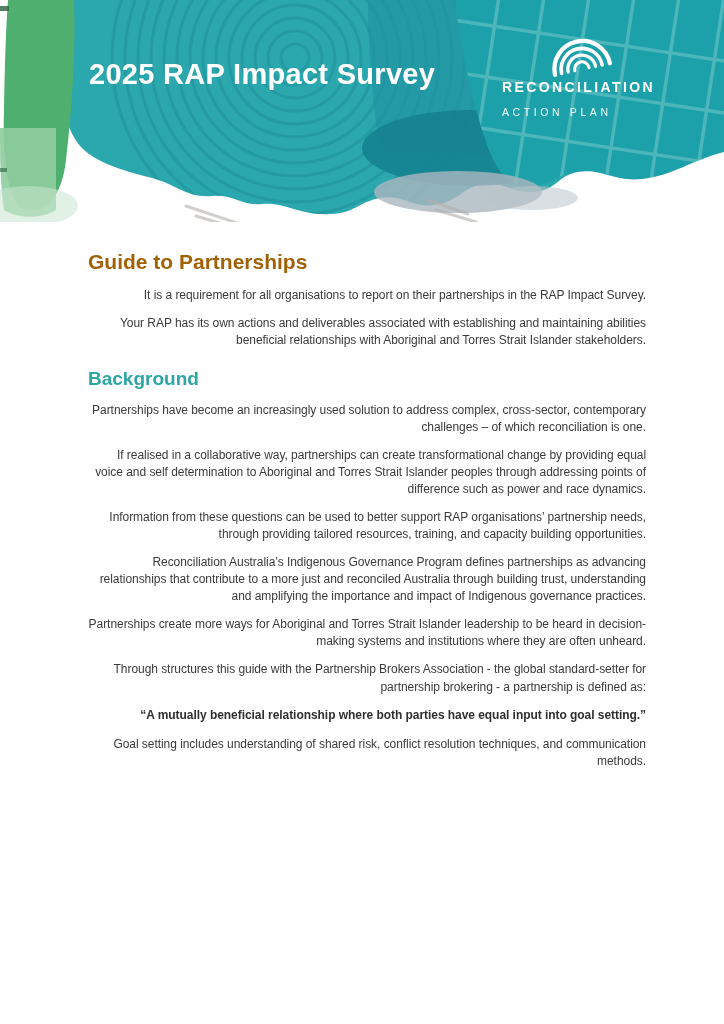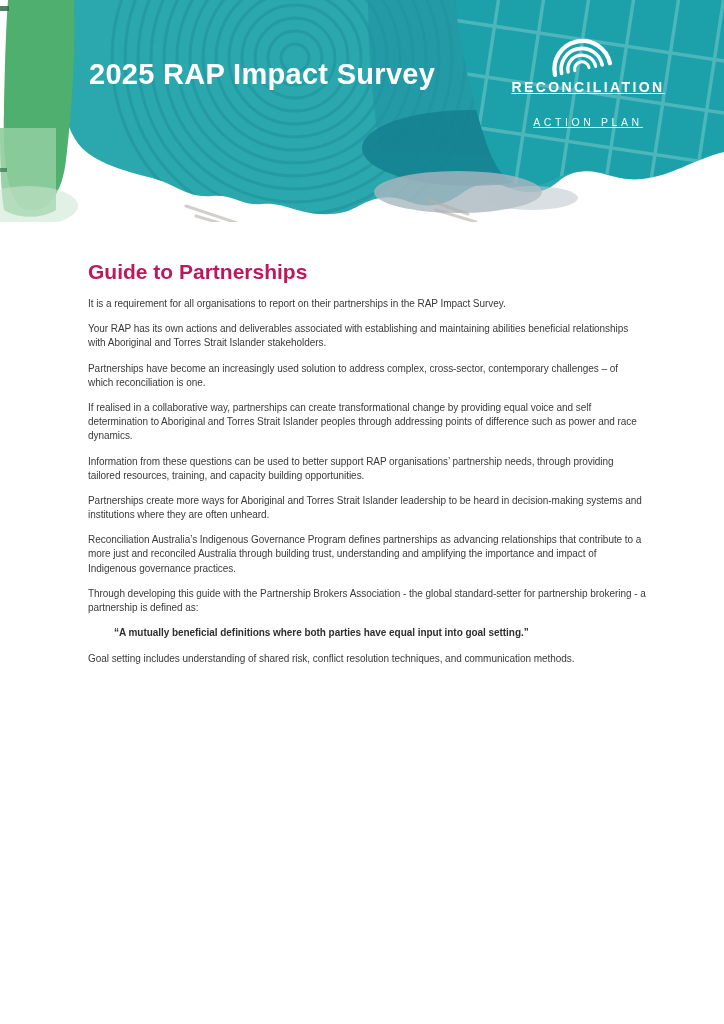--- a/index.html
+++ b/index.html
@@ -32,56 +32,56 @@
     font-weight: bold;
     letter-spacing: 0.3px;
     color: #ffffff;
     white-space: nowrap;
   }
   .logo {
     position: absolute;
     top: 27px;
     right: 26px;
     width: 172px;
-    text-align: center;
+    text-align: left;
     color: #ffffff;
-    text-decoration: underline;
   }
   .logo-arcs { display: block; margin: 0 auto 4px auto; overflow: visible; }
   .logo-line1 {
     font-size: 14px;
     font-weight: bold;
     letter-spacing: 2.4px;
     white-space: nowrap;
   }
   .logo-line2 {
-    margin-top: 21px;
+    margin-top: 11px;
     font-size: 10.5px;
     font-weight: normal;
     letter-spacing: 3.6px;
     opacity: 0.95;
     white-space: nowrap;
   }
 
   
   .content {
     padding: 26px 78px 0 88px;
     color: #3a3a3a;
   }
   .content p {
     margin: 0 0 11px 0;
-    font-size: 10px;
+    font-size: 12px;
     line-height: 1.42;
     letter-spacing: -0.05px;
+    text-align: right;
   }
   h2.sec-orange {
-    margin: 12px 0 13px 0;
+    margin: 2px 0 13px 0;
     font-size: 21px;
     font-weight: bold;
-    color: #be185d;
+    color: #a16207;
   }
   h3.sec-teal {
     margin: 19px 0 12px 0;
     font-size: 19px;
     font-weight: bold;
     color: #2CA7A1;
   }
   p.quote {
     font-weight: bold;
     margin: 3px 0 12px 26px;
@@ -172,24 +172,25 @@
       <div class="logo-line2">ACTION PLAN</div>
     </div>
   </header>
 
   <main class="content">
 
     <h2 class="sec-orange">Guide to Partnerships</h2>
     <p>It is a requirement for all organisations to report on their partnerships in the RAP Impact Survey.</p>
     <p>Your RAP has its own actions and deliverables associated with establishing and maintaining abilities beneficial relationships with Aboriginal and Torres Strait Islander stakeholders.</p>
 
+    <h3 class="sec-teal">Background</h3>
     <p>Partnerships have become an increasingly used solution to address complex, cross-sector, contemporary challenges – of which reconciliation is one.</p>
     <p>If realised in a collaborative way, partnerships can create transformational change by providing equal voice and self determination to Aboriginal and Torres Strait Islander peoples through addressing points of difference such as power and race dynamics.</p>
     <p>Information from these questions can be used to better support RAP organisations’ partnership needs, through providing tailored resources, training, and capacity building opportunities.</p>
 
+    <p>Reconciliation Australia’s Indigenous Governance Program defines partnerships as advancing relationships that contribute to a more just and reconciled Australia through building trust, understanding and amplifying the importance and impact of Indigenous governance practices.</p>
     <p>Partnerships create more ways for Aboriginal and Torres Strait Islander leadership to be heard in decision-making systems and institutions where they are often unheard.</p>
-    <p>Reconciliation Australia’s Indigenous Governance Program defines partnerships as advancing relationships that contribute to a more just and reconciled Australia through building trust, understanding and amplifying the importance and impact of Indigenous governance practices.</p>
-    <p>Through developing this guide with the Partnership Brokers Association - the global standard-setter for partnership brokering - a partnership is defined as:</p>
-    <p class="quote">“A mutually beneficial definitions where both parties have equal input into goal setting.”</p>
+    <p>Through structures this guide with the Partnership Brokers Association - the global standard-setter for partnership brokering - a partnership is defined as:</p>
+    <p class="quote">“A mutually beneficial relationship where both parties have equal input into goal setting.”</p>
     <p>Goal setting includes understanding of shared risk, conflict resolution techniques, and communication methods.</p>
 
   </main>
 </div>
 
 </body></html>

